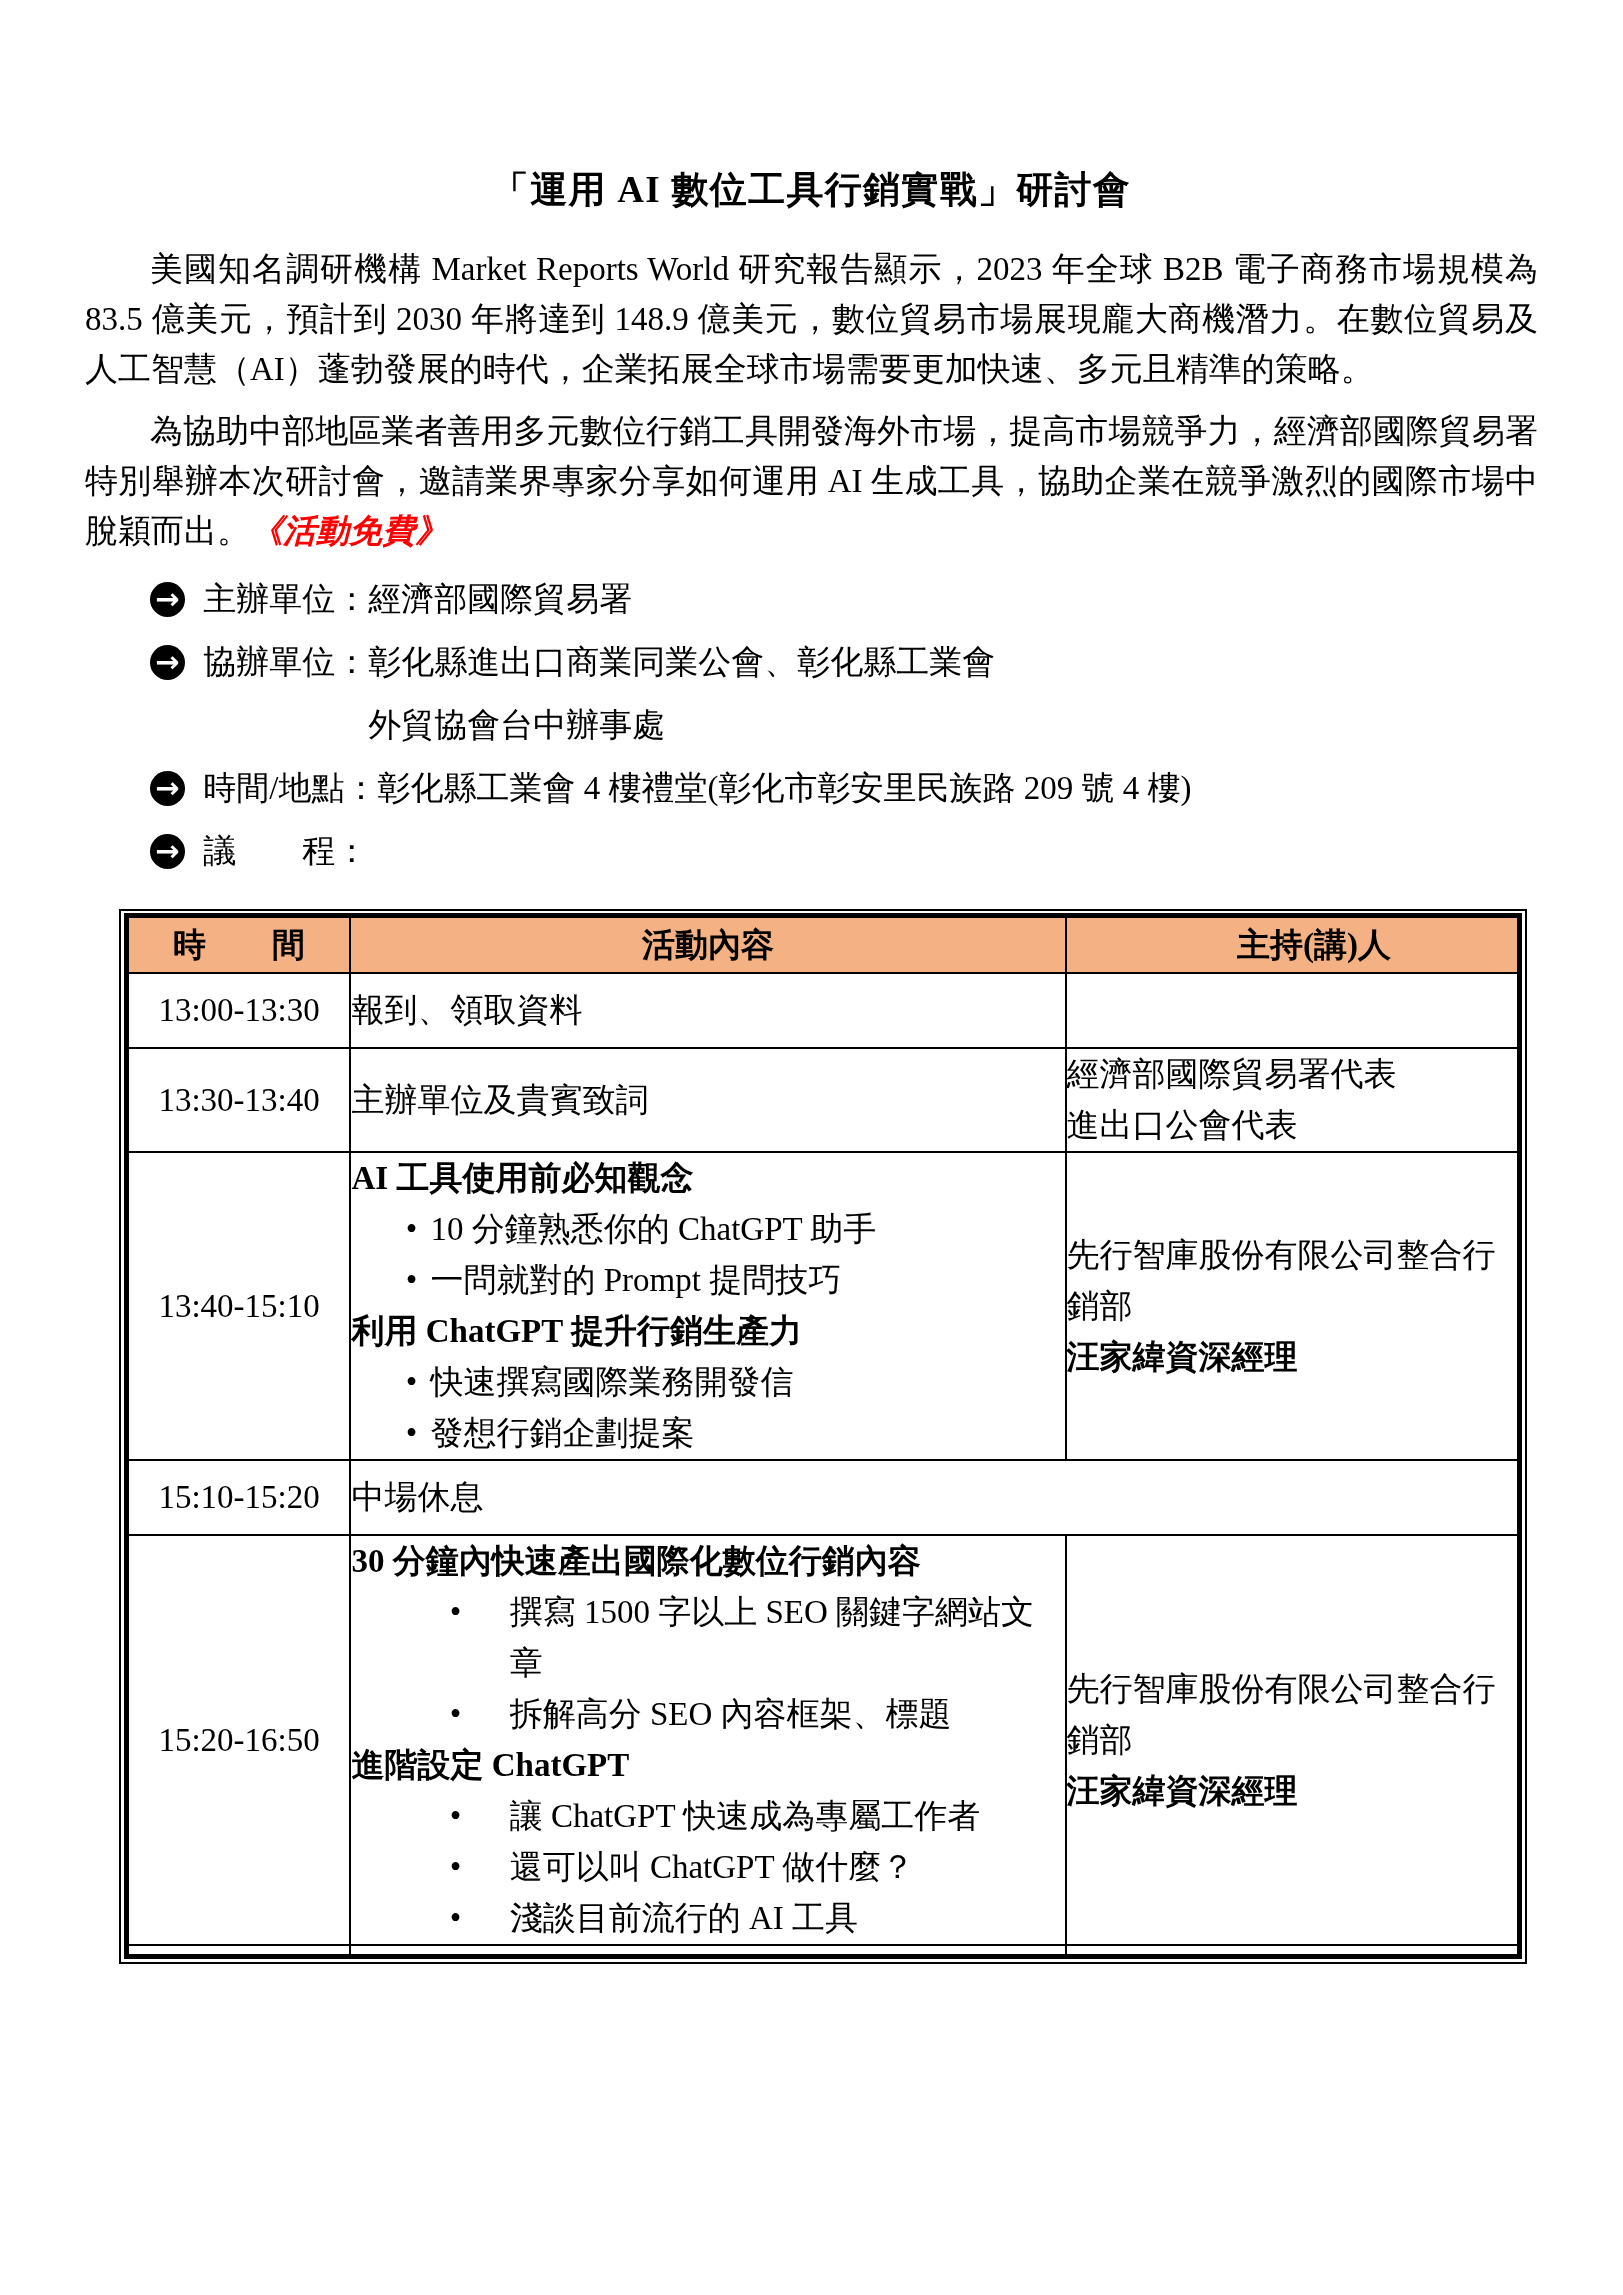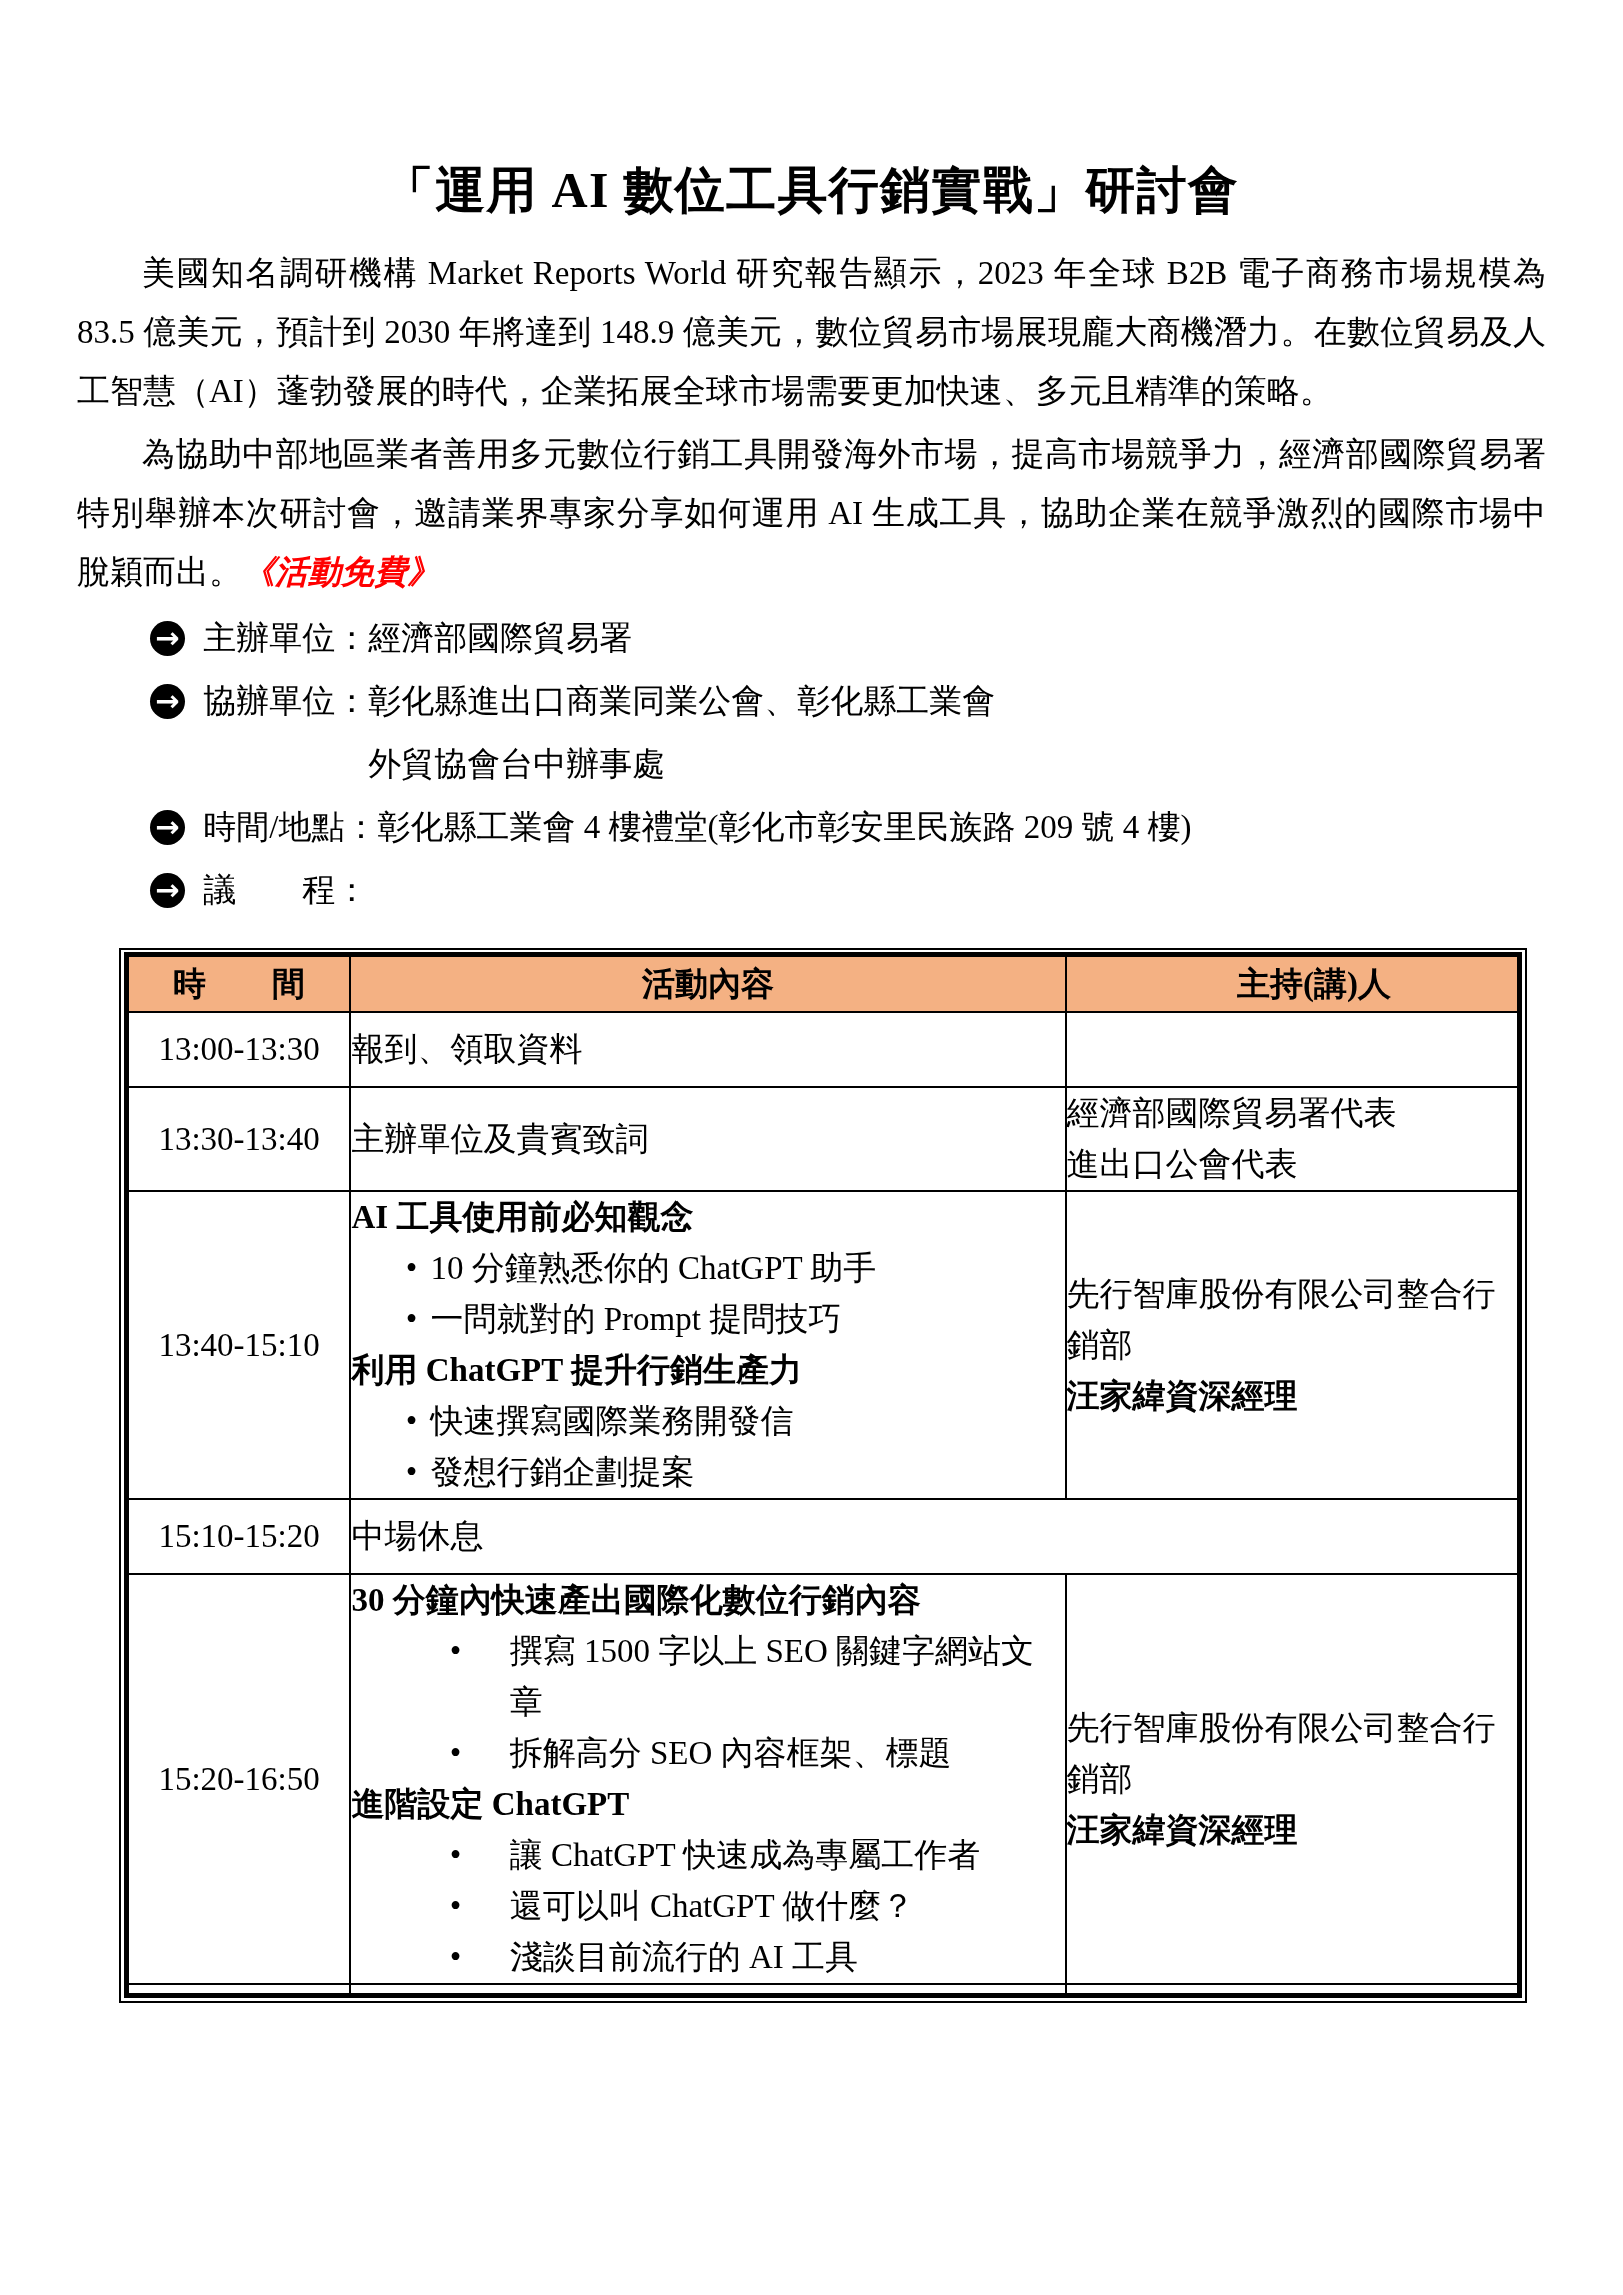--- a/index.html
+++ b/index.html
@@ -11,29 +11,29 @@
     background: #ffffff;
     font-family: "Liberation Serif", "DejaVu Serif", serif;
     color: #000;
     font-size: 33px;
     overflow: hidden;
     box-sizing: border-box;
     padding: 164px 73px 0 73px;
   }
   .doc-title {
     text-align: center;
-    font-size: 50px;
+    font-size: 37px;
     font-weight: bold;
     letter-spacing: 1.3px;
     margin: 0 0 27.5px 0;
     line-height: 52px;
   }
   .para {
-    margin: 4px;
-    line-height: 59px;
+    margin: 12px;
+    line-height: 50px;
     text-align: justify;
     text-justify: inter-ideograph;
     text-indent: 65px;
   }
   .red-note {
     color: #FF0000;
     font-weight: bold;
     font-style: italic;
   }
   

